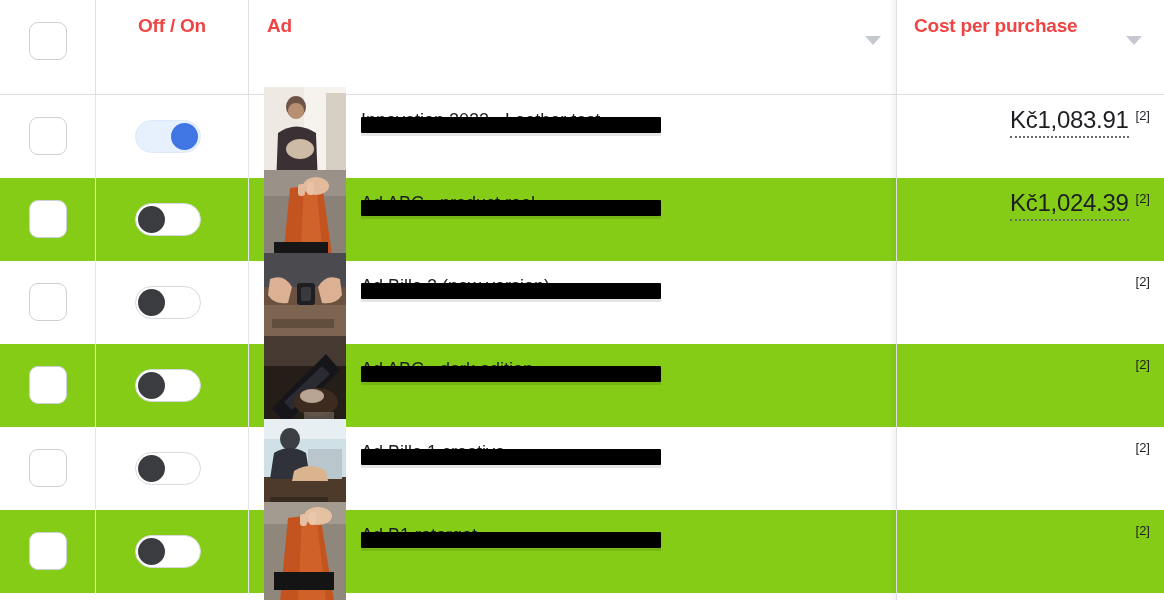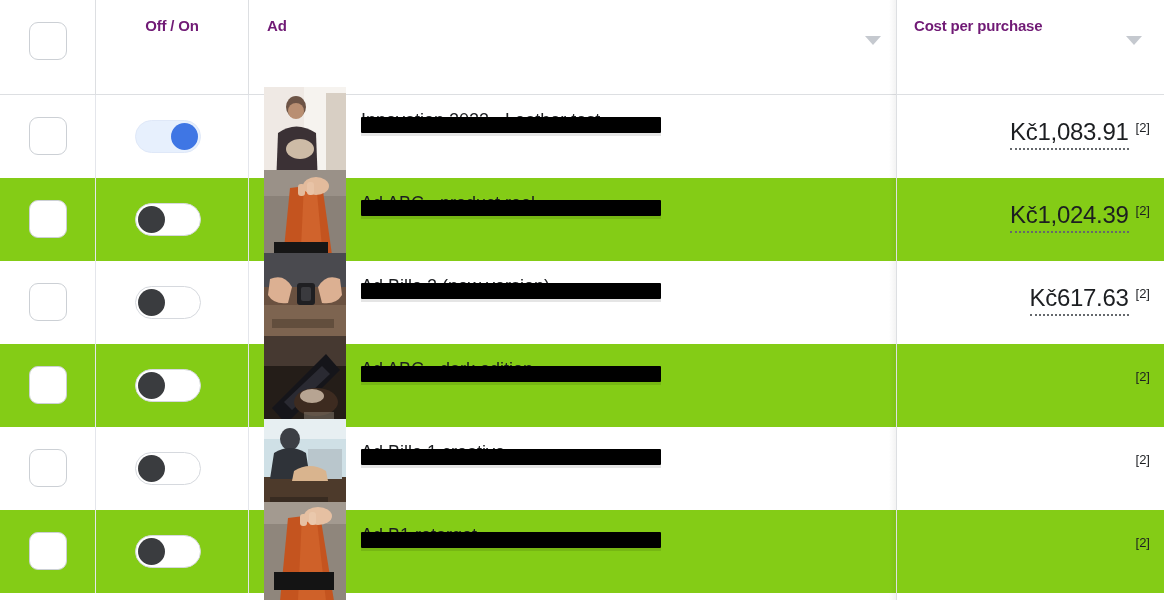--- a/index.html
+++ b/index.html
@@ -34,25 +34,25 @@
   .th {
     position: absolute;
     top: 0;
     height: 94px;
     box-sizing: border-box;
     display: flex;
     align-items: flex-start;
     background: #ffffff;
   }
   .th-inner {
-    font-size: 15px;
+    font-size: 19px;
     font-weight: bold;
     line-height: 29px;
     letter-spacing: -0.2px;
-    color: #701a75;
+    color: #ef4444;
     padding-top: 11px;
   }
   .th-check   { left: 0;    width: 95px;  }
   .th-onoff   { left: 95px; width: 153px; border-left: 1px solid #dddfe2; justify-content: center; }
   .th-ad      { left: 248px; width: 648px; border-left: 1px solid #dddfe2; }
   .th-cost    { left: 896px; width: 268px; border-left: 1px solid #dddfe2; }
 
   .th-ad .th-inner   { padding-left: 18px; }
   .th-cost .th-inner { padding-left: 17px; max-width: 190px; }
 
@@ -173,21 +173,21 @@
     top: 16px;
     width: 100%;
     height: 3px;
     background: rgba(0,0,0,0.10);
   }
 
   
   .cost {
     position: absolute;
     right: 14px;
-    top: 22px;
+    top: 10px;
     display: flex;
     align-items: flex-start;
     white-space: nowrap;
   }
   .cost-value {
     font-size: 24px;
     line-height: 30px;
     letter-spacing: -0.3px;
     color: #1c1e21;
     border-bottom: 2px dotted #65686c;
@@ -342,21 +342,20 @@
               <rect x="8" y="66" width="62" height="9" fill="#4d3c2e" opacity=".55"></rect>
             </svg>
           </div>
           <div class="adname-wrap">
             <div class="adname-ghost">Ad Bille 2 (new version)</div>
             <div class="redact-bar" style="width: 300px;"></div>
           </div>
         </div>
         <div class="cell c-cost">
           <div class="cost">
-            <span class="cost-value">Kč617.63</span>
             <span class="cost-note">[2]</span>
           </div>
         </div>
       </div>
       <div class="row even">
         <div class="cell c-check">
           <div class="checkbox"></div>
         </div>
         <div class="cell c-onoff">
           <div class="toggle off" title="Off">

